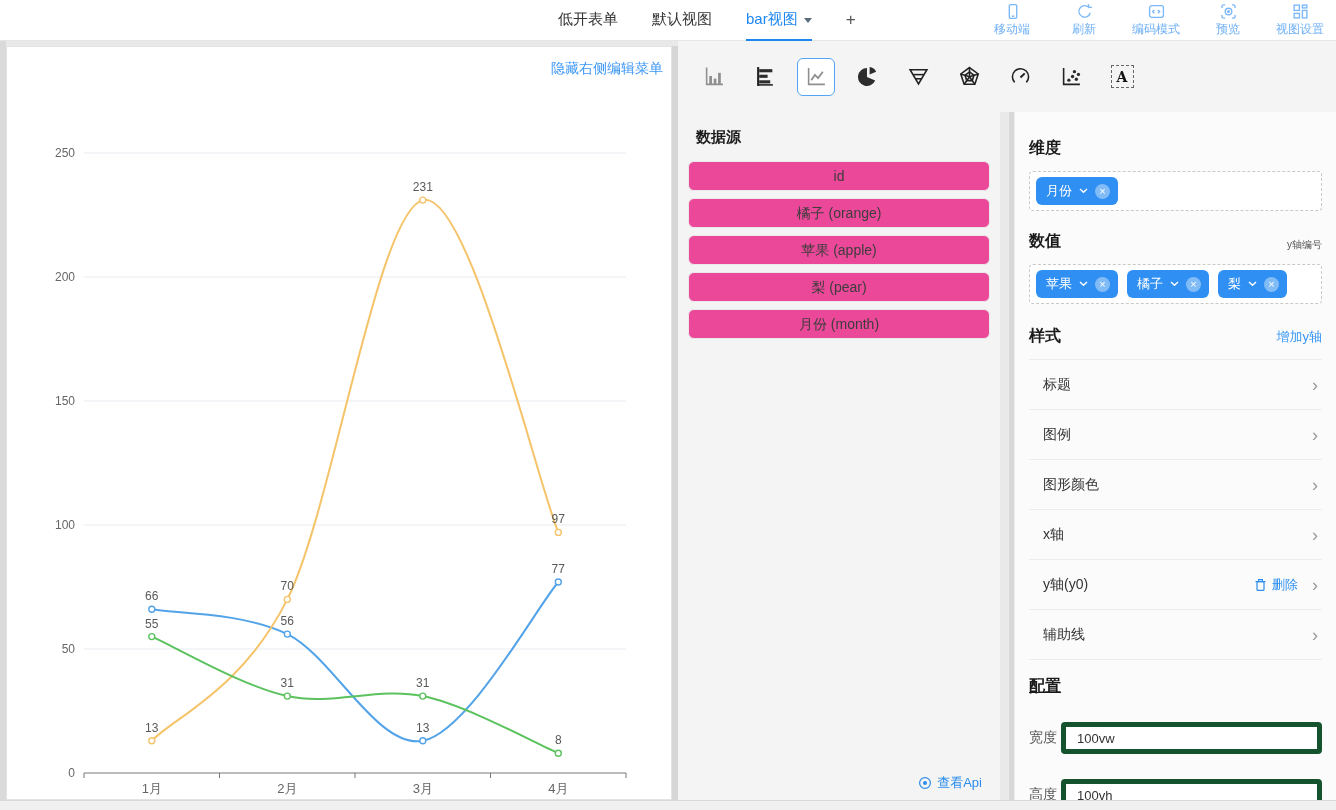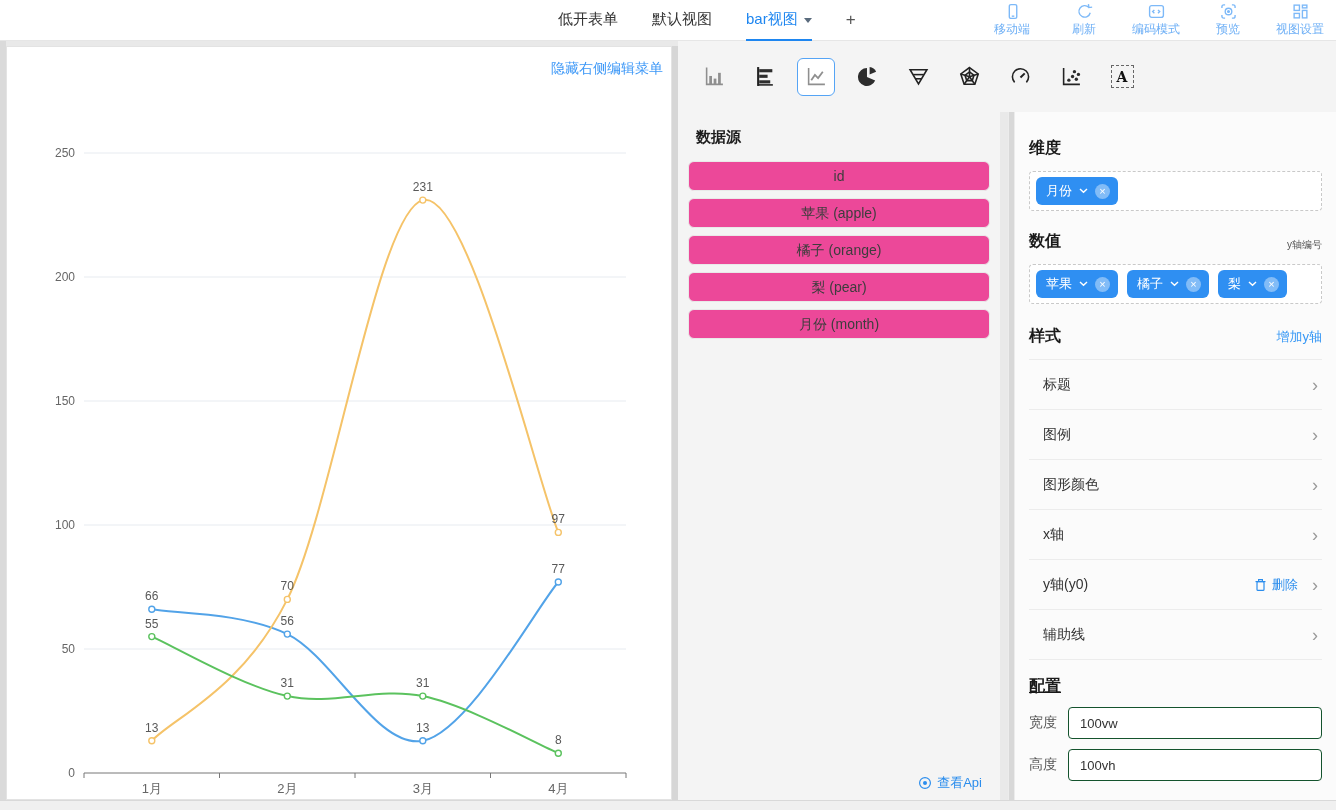--- a/index.html
+++ b/index.html
@@ -56,23 +56,23 @@
   .style-head { margin-top:22px; align-items:center; }
   .blue-link { font-size:13px; color:#3898f5; cursor:pointer; }
   .style-list { margin-top:12px; border-top:1px solid #ececec; }
   .style-row { height:50px; display:flex; align-items:center; justify-content:space-between; border-bottom:1px solid #ececec; padding:0 4px 0 14px; cursor:pointer; }
   .style-row .lbl { font-size:14px; color:#333; }
   .row-chevron { font-size:18px; color:#9a9a9a; line-height:1; }
   .row-actions { display:flex; align-items:center; gap:14px; }
   .del-group { display:flex; align-items:center; gap:5px; color:#2b8ded; font-size:13px; cursor:pointer; }
   .del-group svg { stroke:#2b8ded; fill:none; stroke-width:1.2; }
   .cfg-title { margin-top:16px;text-decoration:underline; }
-  .cfg-row { display:flex; align-items:center; gap:11px; margin-top:10px; }
+  .cfg-row { display:flex; align-items:center; gap:4px; margin-top:25px; }
   .cfg-row .lbl { font-size:14px; color:#555; white-space:nowrap; }
-  .cfg-row input { flex:1; height:32px; border:1px solid #14532d; border-radius:4px; padding:0 11px; font-size:13px; color:#333; background:#fff; outline:none; font-family:"Liberation Sans", sans-serif; }
+  .cfg-row input { flex:1; height:32px; border:5px solid #14532d; border-radius:4px; padding:0 11px; font-size:13px; color:#333; background:#fff; outline:none; font-family:"Liberation Sans", sans-serif; }
 
   .bottom-strip { position:absolute; left:0; right:0; bottom:0; height:10px; background:#f0f0f0; border-top:1px solid #d9d9d9; }
 </style>
 </head>
 <body>
 
 <div class="screen">
 
   <div class="topbar">
     <div class="tabs">
@@ -260,22 +260,22 @@
     </div>
     <div class="type-icon">
       <div class="text-icon-box">A</div>
     </div>
   </div>
 
   <div class="datasource-panel">
     <div class="ds-title">数据源</div>
     <div class="ds-list">
       <div class="ds-item">id</div>
+      <div class="ds-item">橘子 (orange)</div>
       <div class="ds-item">苹果 (apple)</div>
-      <div class="ds-item">橘子 (orange)</div>
       <div class="ds-item">梨 (pear)</div>
       <div class="ds-item">月份 (month)</div>
     </div>
     <div class="view-api">
       <svg width="14" height="14" viewBox="0 0 14 14">
           <circle cx="7" cy="7" r="5.4" fill="none" stroke="#2b8ded" stroke-width="1.2"></circle>
           <circle cx="7" cy="7" r="2" fill="#2b8ded"></circle>
         </svg>
       <span>查看Api</span>
     </div>

